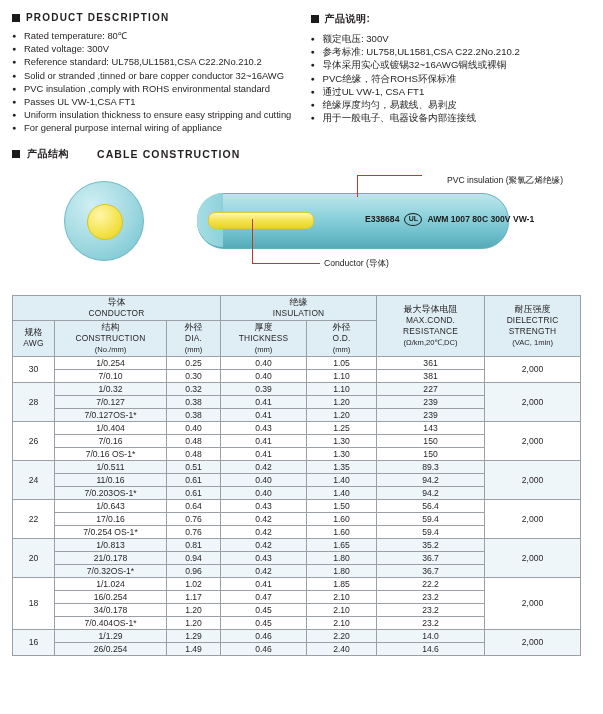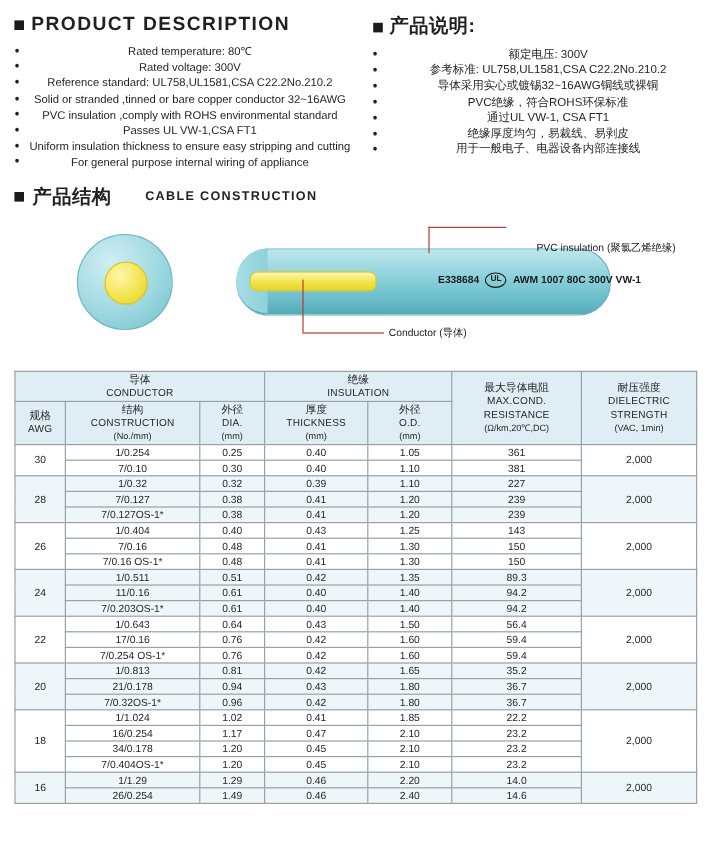--- a/index.html
+++ b/index.html
@@ -7,28 +7,28 @@
     width:603px;height:714px;background:#ffffff;
     font-family:"Liberation Sans", sans-serif;
     color:#231f20;
     -webkit-font-smoothing:antialiased;
   }
   .page{position:relative;width:603px;height:714px;overflow:hidden;}
 
   
   .sec-head{display:flex;align-items:center;gap:6px;}
   .sq{width:8px;height:8px;background:#1b1b1b;display:inline-block;}
-  .sec-title{font-size:16px;font-weight:bold;letter-spacing:1.2px;}
+  .sec-title{font-size:10px;font-weight:bold;letter-spacing:1.2px;}
   .sec-title.cn{letter-spacing:0.5px;}
 
   
   .top{display:flex;padding:12px 12px 0 12px;gap:18px;}
   .col{width:50%;}
   .col ul{list-style:none;margin:6px 0 0 0;padding:0;}
-  .col li{font-size:9.4px;line-height:13.2px;padding-left:12px;position:relative;white-space:nowrap;text-align:center;}
+  .col li{font-size:9.4px;line-height:13.2px;padding-left:12px;position:relative;white-space:nowrap;}
   .col li:before{content:"\25CF";position:absolute;left:0;top:0;font-size:7px;line-height:13.2px;}
   .col.cn li{font-size:9.6px;}
 
   
   .constr{margin-top:12px;padding:0 12px;}
   .constr .sec-head{gap:7px;text-align:right;}
   .constr .label2{font-size:10.5px;font-weight:bold;letter-spacing:1.1px;margin-left:21px;}
 
   .diagram{position:relative;height:118px;margin-top:6px;}
 
@@ -141,21 +141,21 @@
       <div class="cond-bar"></div>
 
       <div class="cable-text">
         <span>E338684</span>
         <span class="ul-mark">UL</span>
         <span>AWM 1007 80C 300V  VW-1</span>
       </div>
 
       <div class="leader" style="left:345px;top:8px;width:1px;height:22px;"></div>
       <div class="leader" style="left:345px;top:8px;width:65px;height:1px;"></div>
-      <div class="callout" style="left:414px;top:20px;padding-left:21px;">PVC insulation (聚氯乙烯绝缘)</div>
+      <div class="callout" style="left:414px;top:8px;padding-left:21px;">PVC insulation (聚氯乙烯绝缘)</div>
 
       <div class="leader" style="left:240px;top:52px;width:1px;height:44px;"></div>
       <div class="leader" style="left:240px;top:96px;width:68px;height:1px;"></div>
       <div class="callout" style="left:312px;top:91px;">Conductor (导体)</div>
     </div>
   </div>
 
   <table class="spec">
     <colgroup>
       <col style="width:42px">

